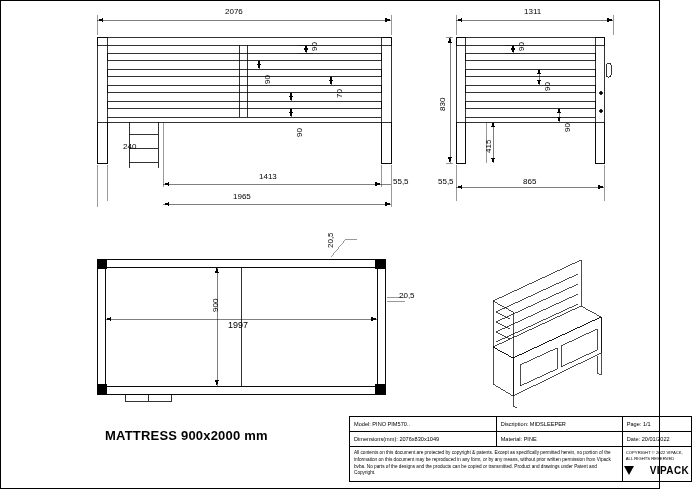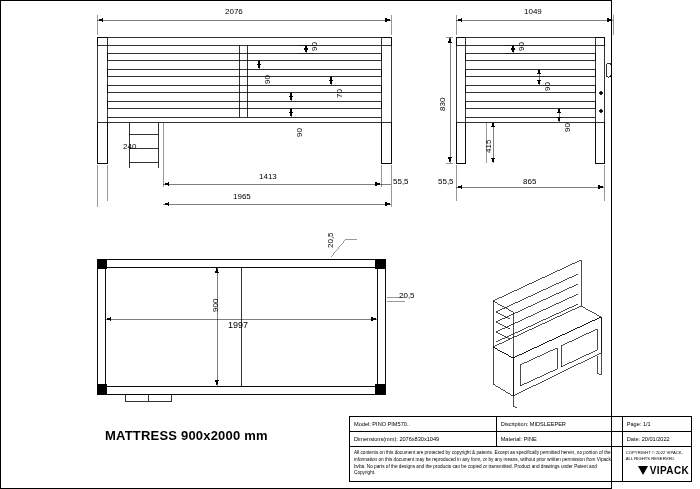--- a/index.html
+++ b/index.html
@@ -9,21 +9,21 @@
   }
   body {
     width: 700px;
     height: 489px;
     font-family: "Liberation Sans", sans-serif;
     color: #000000;
     overflow: hidden;
   }
   #sheet {
     position: relative;
-    width: 612px;
+    width: 660px;
     height: 489px;
     box-sizing: border-box;
     border: 1px solid #000000;
     background: #ffffff;
   }
   svg.layer {
     position: absolute;
     left: 0;
     top: 0;
     width: 700px;
@@ -91,25 +91,25 @@
   .tb-brand {
     width: 20%;
     box-sizing: border-box;
     padding: 3px 3px 0 3px;
     font-size: 4.2px;
     line-height: 1.35;
     position: relative;
   }
   .brand-logo {
     position: absolute;
-    left: 15px;
+    left: 1px;
     bottom: 4px;
     display: flex;
     align-items: center;
-    gap: 2px;
+    gap: 16px;
   }
   .brand-mark {
     width: 0; height: 0;
     border-left: 5px solid transparent;
     border-right: 5px solid transparent;
     border-top: 9px solid #000000;
   }
   .brand-name {
     font-size: 10px;
     font-weight: bold;
@@ -321,21 +321,21 @@
   <div class="dim-label" style="left:224px; top:7px;">2076</div>
   <div class="dim-label" style="left:258px; top:172px;">1413</div>
   <div class="dim-label" style="left:232px; top:192px;">1965</div>
   <div class="dim-label" style="left:122px; top:142px;">240</div>
   <div class="dim-label" style="left:392px; top:177px;">55,5</div>
   <div class="dim-label vert" style="left:310px; top:50px; transform:rotate(-90deg);">90</div>
   <div class="dim-label vert" style="left:263px; top:83px; transform:rotate(-90deg);">90</div>
   <div class="dim-label vert" style="left:335px; top:97px; transform:rotate(-90deg);">70</div>
   <div class="dim-label vert" style="left:295px; top:136px; transform:rotate(-90deg);">90</div>
 
-  <div class="dim-label" style="left:523px; top:7px;">1049</div>
+  <div class="dim-label" style="left:523px; top:7px;">1311</div>
   <div class="dim-label vert" style="left:438px; top:110px; transform:rotate(-90deg);">830</div>
   <div class="dim-label vert" style="left:484px; top:152px; transform:rotate(-90deg);">415</div>
   <div class="dim-label" style="left:522px; top:177px;">865</div>
   <div class="dim-label" style="left:437px; top:177px;">55,5</div>
   <div class="dim-label vert" style="left:517px; top:50px; transform:rotate(-90deg);">90</div>
   <div class="dim-label vert" style="left:543px; top:90px; transform:rotate(-90deg);">90</div>
   <div class="dim-label vert" style="left:563px; top:131px; transform:rotate(-90deg);">90</div>
 
   <div class="dim-label vert" style="left:211px; top:311px; transform:rotate(-90deg);">900</div>
   <div class="dim-label" style="left:227px; top:320px; font-size:9px;">1997</div>

